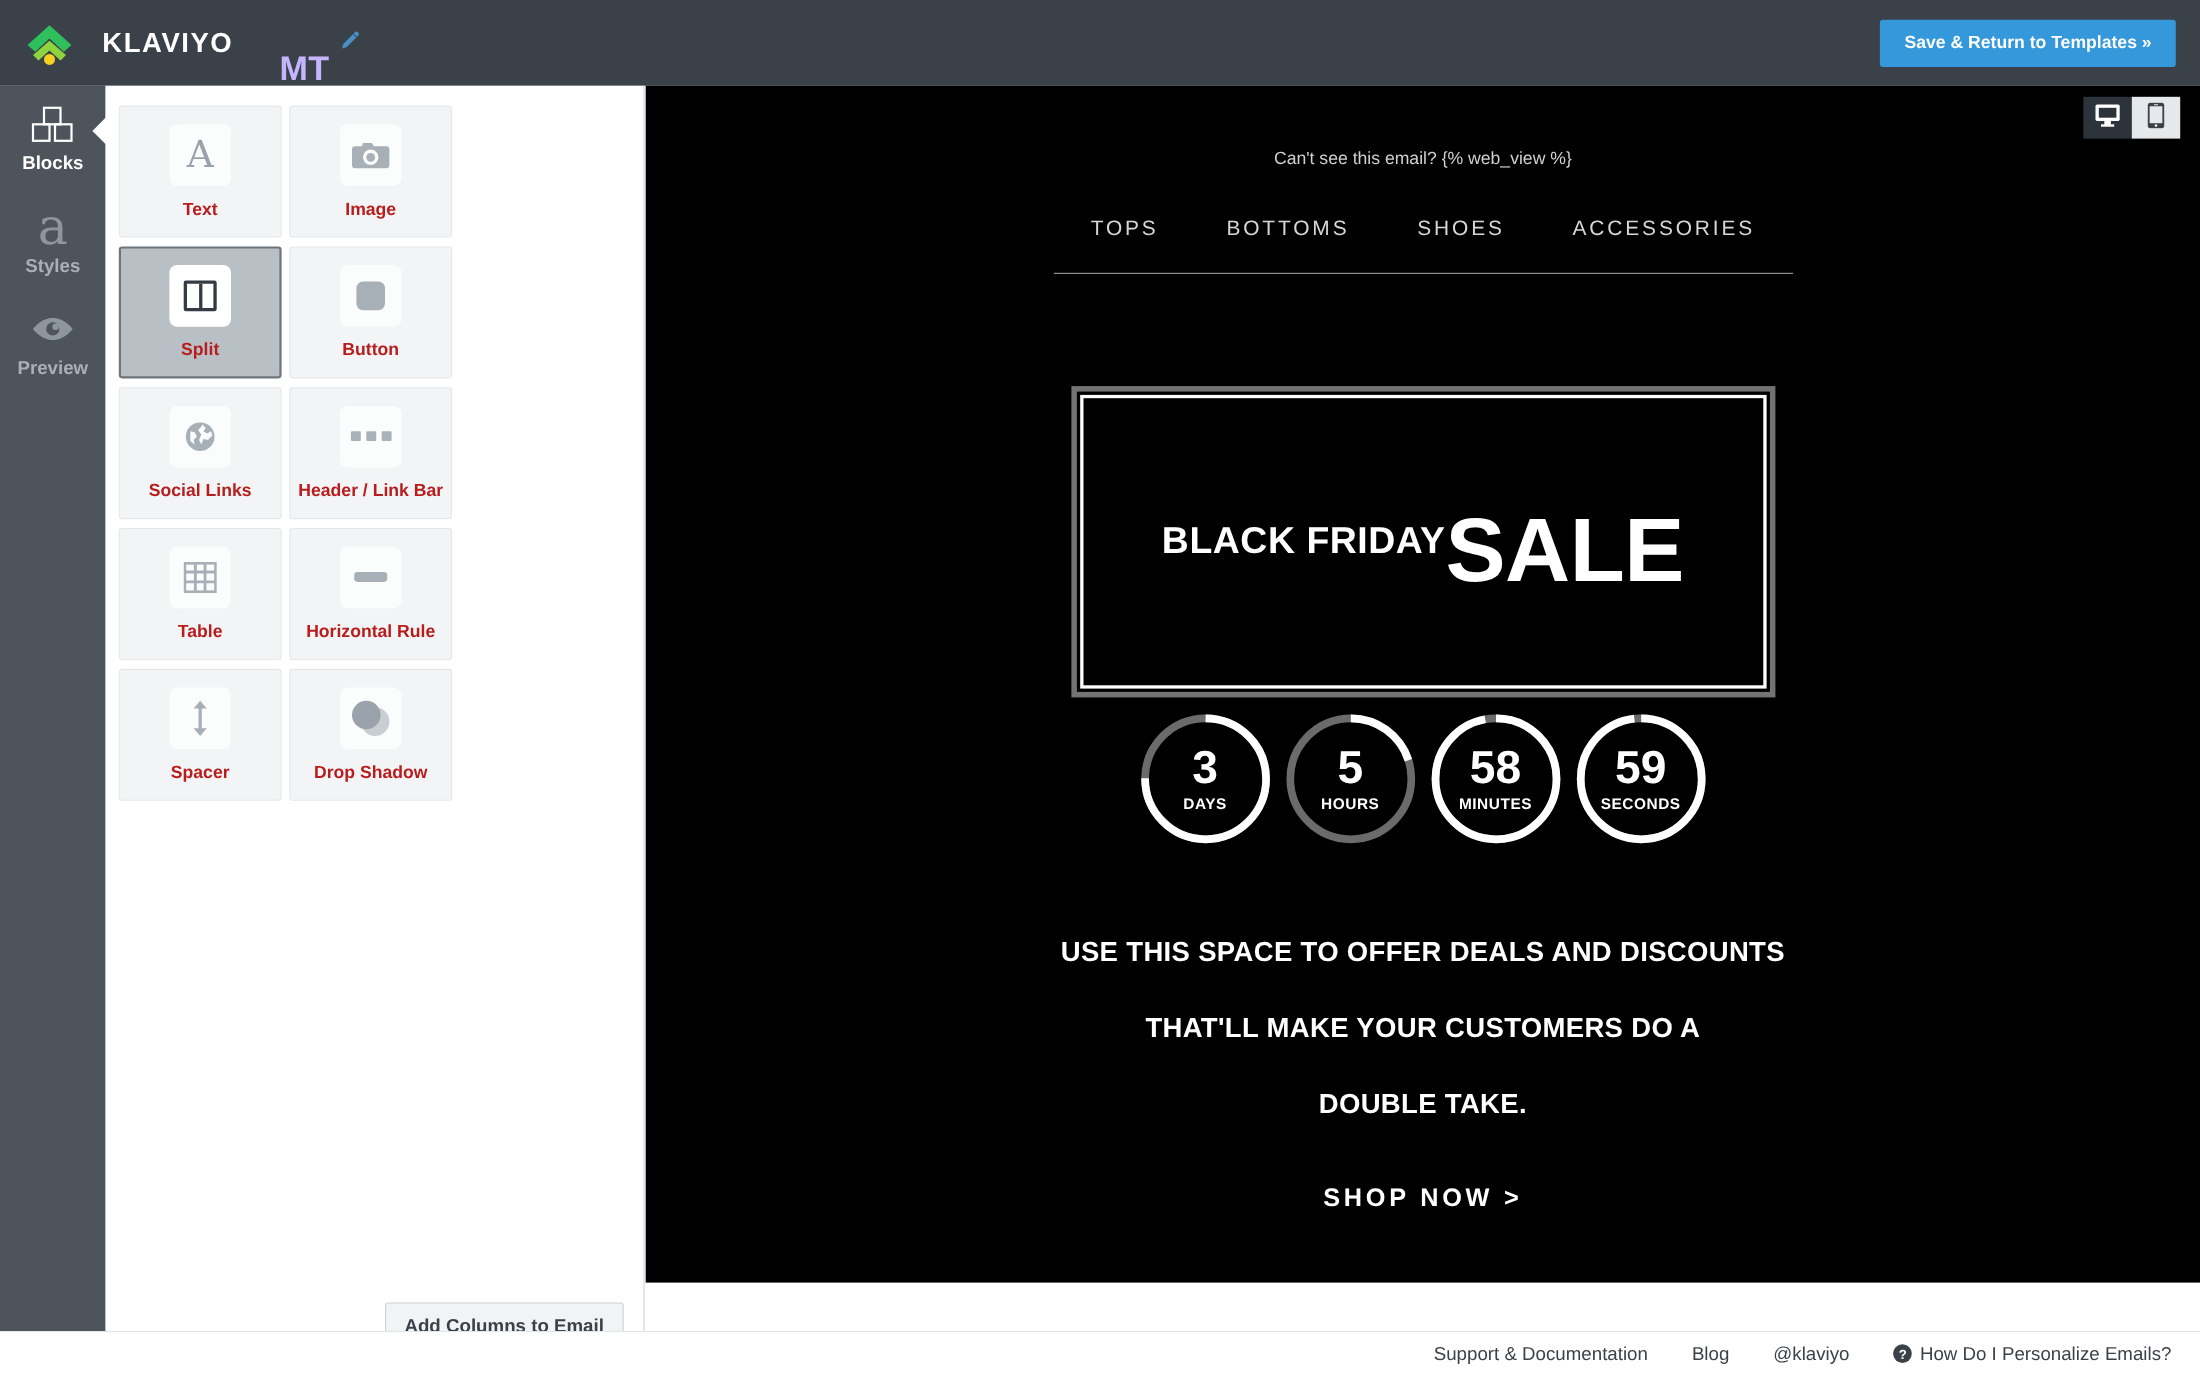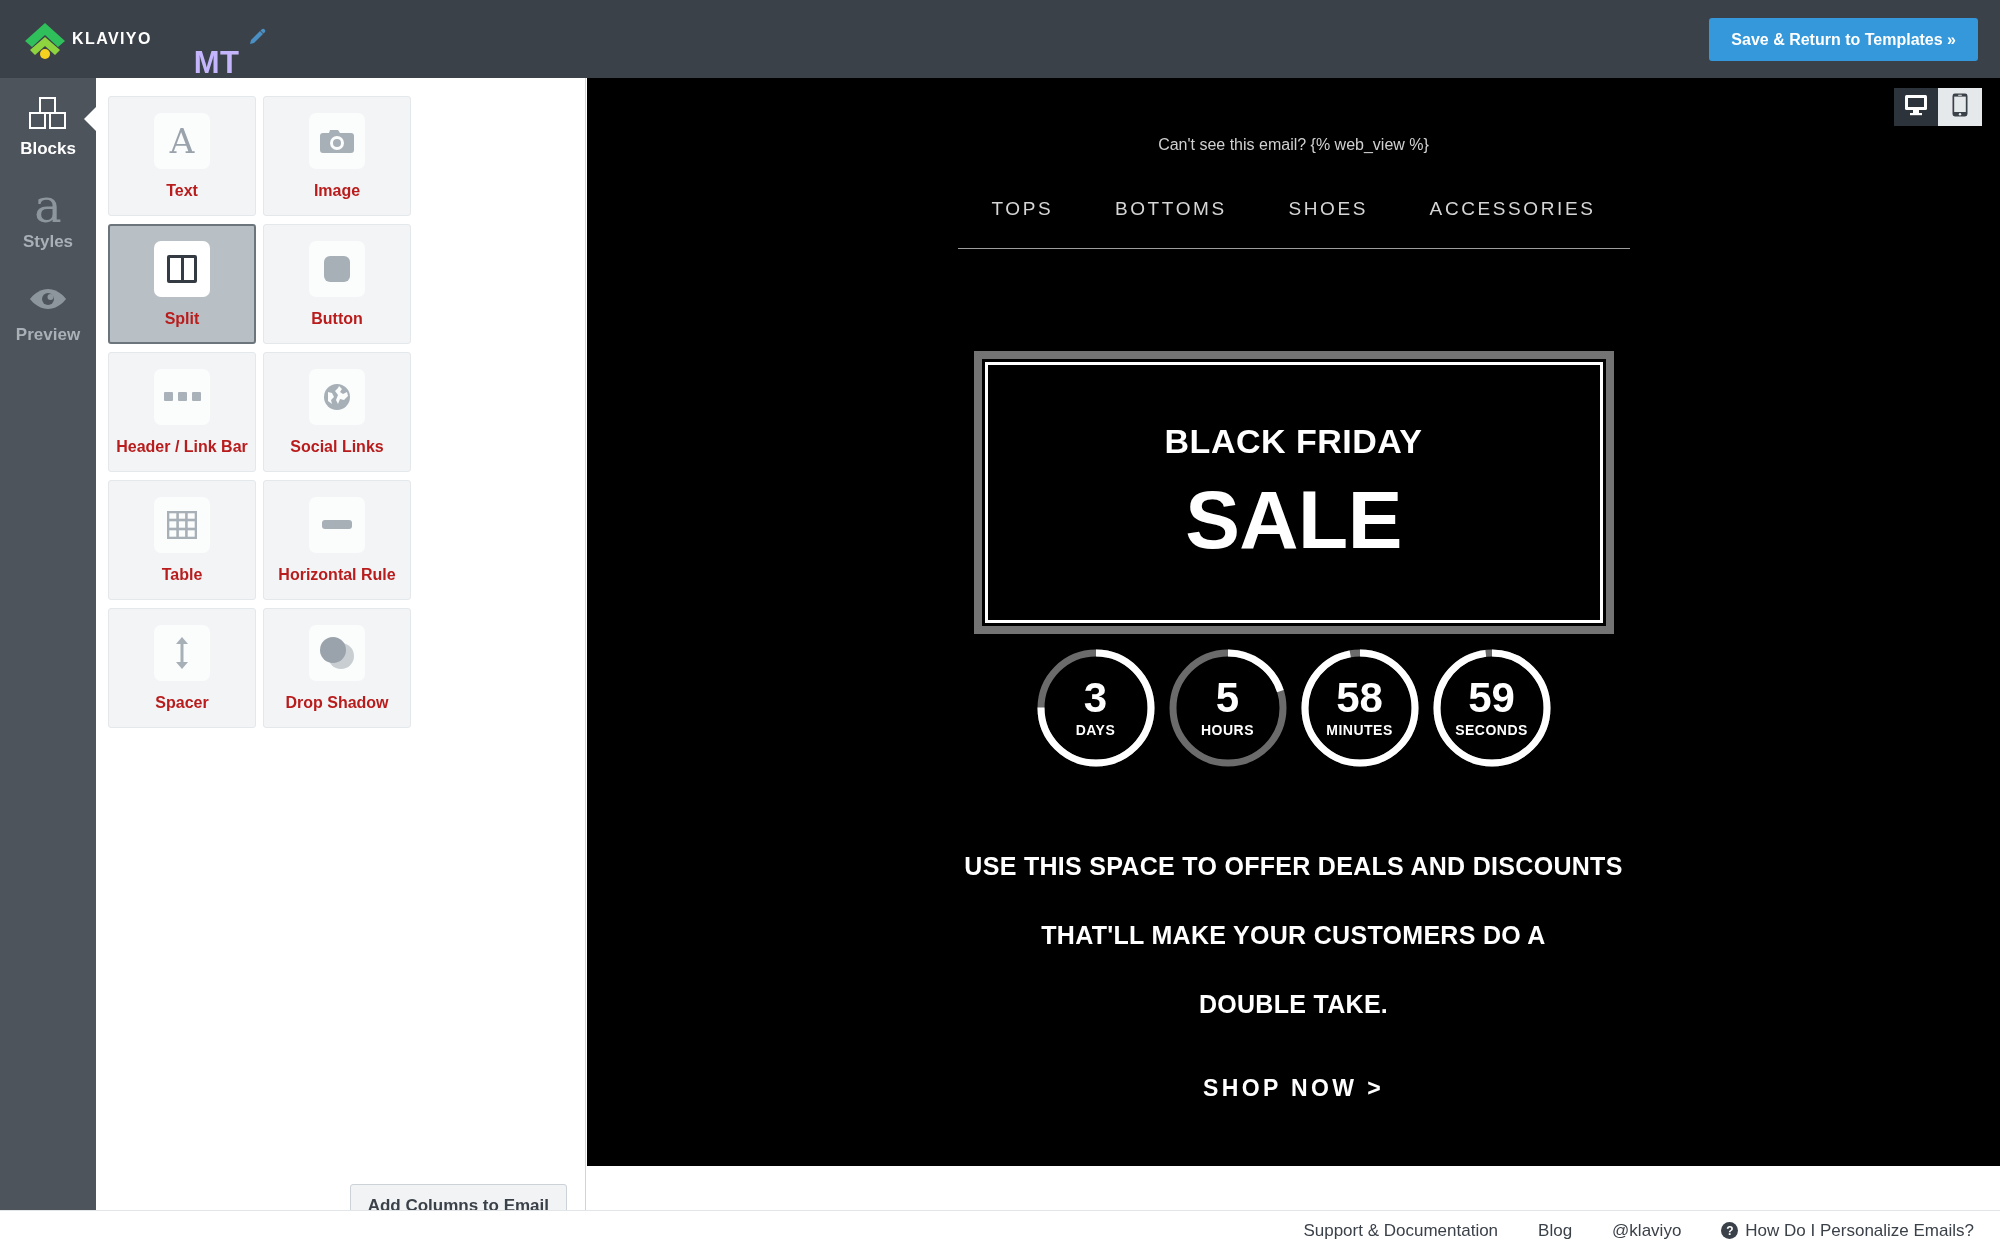--- a/index.html
+++ b/index.html
@@ -12,22 +12,22 @@
 
   
   .topbar {
     position: absolute; top: 0; left: 0; width: 2000px; height: 78px;
     background: #3b4149;
     display: flex; align-items: center;
   }
   .brand { display: flex; align-items: center; margin-left: 22px; }
   .logo-mark { width: 46px; height: 40px; position: relative; }
   .brand-name {
-    color: #ffffff; font-size: 16px; font-weight: bold;
-    letter-spacing: 1.4px; margin-left: 4px;
+    color: #ffffff; font-size: 25px; font-weight: bold;
+    letter-spacing: 1.4px; margin-left: 25px;
   }
   .template-name {
     color: #c4b5fd; font-size: 31px; font-weight: bold;
     margin-left: 42px; letter-spacing: .4px; margin-top: 48px;
   }
   .pencil-icon { margin-left: 9px; display: inline-block; vertical-align: -1px; }
   .save-btn {
     position: absolute; right: 22px; top: 18px;
     background: #3498db; color: #fff; border: none;
     font-family: "Liberation Sans", sans-serif;
@@ -155,22 +155,22 @@
   }
   .navlink {
     color: #d6d6d6; font-size: 19px; letter-spacing: 2.6px; cursor: pointer;
   }
   .nav-rule {
     height: 1px; background: #9d9d9d; margin-top: 28px; width: 672px;
   }
 
   .sale-box {
     margin: 102px auto 0; width: 640px; height: 283px;
-    border: 8px solid #737373; background: #000;
-    display: flex; flex-direction: column; align-items: center;
+    border: 5px solid #737373; background: #000;
+    display: flex; flex-direction: row; align-items: center;
     justify-content: center; position: relative;
   }
   .sale-box::after {
     content: ""; position: absolute; inset: 3px;
     border: 3px solid #ffffff; pointer-events: none;
   }
   .sale-kicker {
     color: #fff; font-size: 34px; font-weight: bold; letter-spacing: .5px;
   }
   .sale-word {
@@ -306,38 +306,38 @@
 
     <div class="block-tile">
       <div class="tile-icon-box">
           <span class="btn-square"></span>
         </div>
       <span class="tile-label">Button</span>
     </div>
 
     <div class="block-tile">
       <div class="tile-icon-box">
+        <svg width="32" height="32" viewBox="0 0 32 32">
+          <circle cx="16" cy="16" r="13" fill="#a7b0b7"></circle>
+          <path d="M7 11 l4 1 l2 4 l-3 3 l1 4 l-4 -3 z" fill="#fbfcfc"></path>
+          <path d="M18 5 l3 3 l-2 3 l3 2 l4 -2 l1 4 l-4 4 l-4 -1 l-2 5 l-2 -4 l2 -5 l-3 -4 l3 -3 z" fill="#fbfcfc"></path>
+        </svg>
+      </div>
+      <span class="tile-label">Social Links</span>
+    </div>
+
+    <div class="block-tile">
+      <div class="tile-icon-box">
         <span class="dots">
             <i></i>
             <i></i>
             <i></i>
           </span>
       </div>
       <span class="tile-label">Header / Link Bar</span>
-    </div>
-
-    <div class="block-tile">
-      <div class="tile-icon-box">
-        <svg width="32" height="32" viewBox="0 0 32 32">
-          <circle cx="16" cy="16" r="13" fill="#a7b0b7"></circle>
-          <path d="M7 11 l4 1 l2 4 l-3 3 l1 4 l-4 -3 z" fill="#fbfcfc"></path>
-          <path d="M18 5 l3 3 l-2 3 l3 2 l4 -2 l1 4 l-4 4 l-4 -1 l-2 5 l-2 -4 l2 -5 l-3 -4 l3 -3 z" fill="#fbfcfc"></path>
-        </svg>
-      </div>
-      <span class="tile-label">Social Links</span>
     </div>
 
     <div class="block-tile">
       <div class="tile-icon-box">
         <svg width="30" height="28" viewBox="0 0 30 28">
           <rect x="1" y="1" width="28" height="26" fill="none" stroke="#a7b0b7" stroke-width="2.6"></rect>
           <line x1="1" y1="9" x2="29" y2="9" stroke="#a7b0b7" stroke-width="2.6"></line>
           <line x1="1" y1="18" x2="29" y2="18" stroke="#a7b0b7" stroke-width="2.6"></line>
           <line x1="10.6" y1="1" x2="10.6" y2="27" stroke="#a7b0b7" stroke-width="2.6"></line>
           <line x1="19.4" y1="1" x2="19.4" y2="27" stroke="#a7b0b7" stroke-width="2.6"></line>

